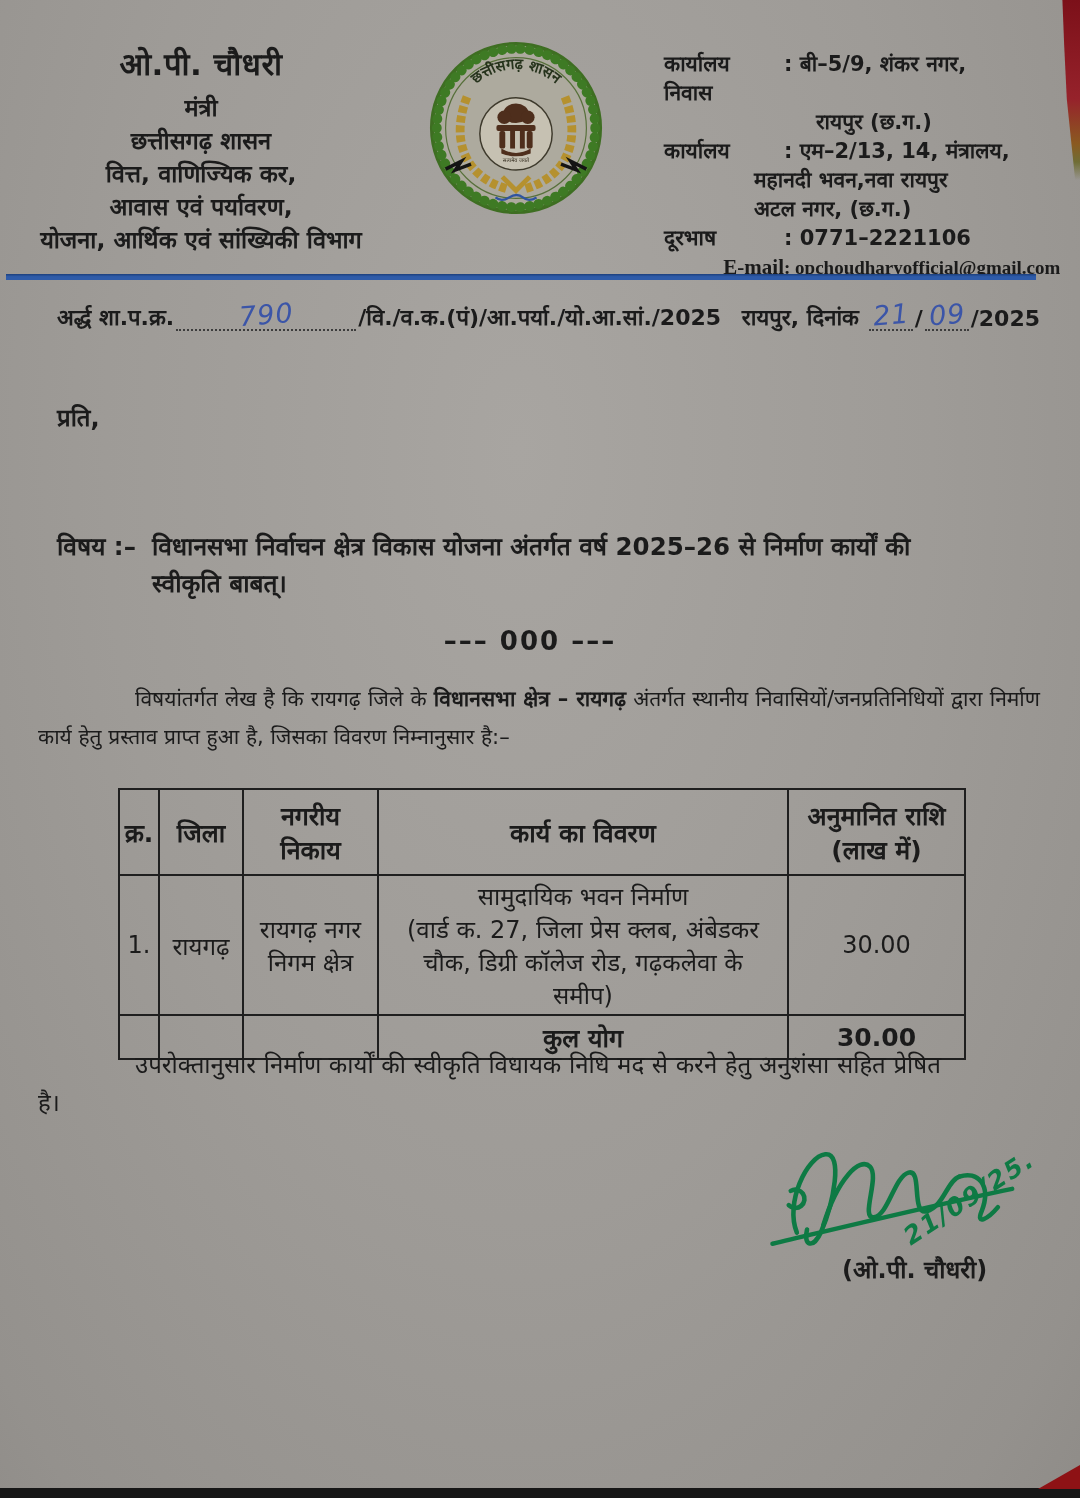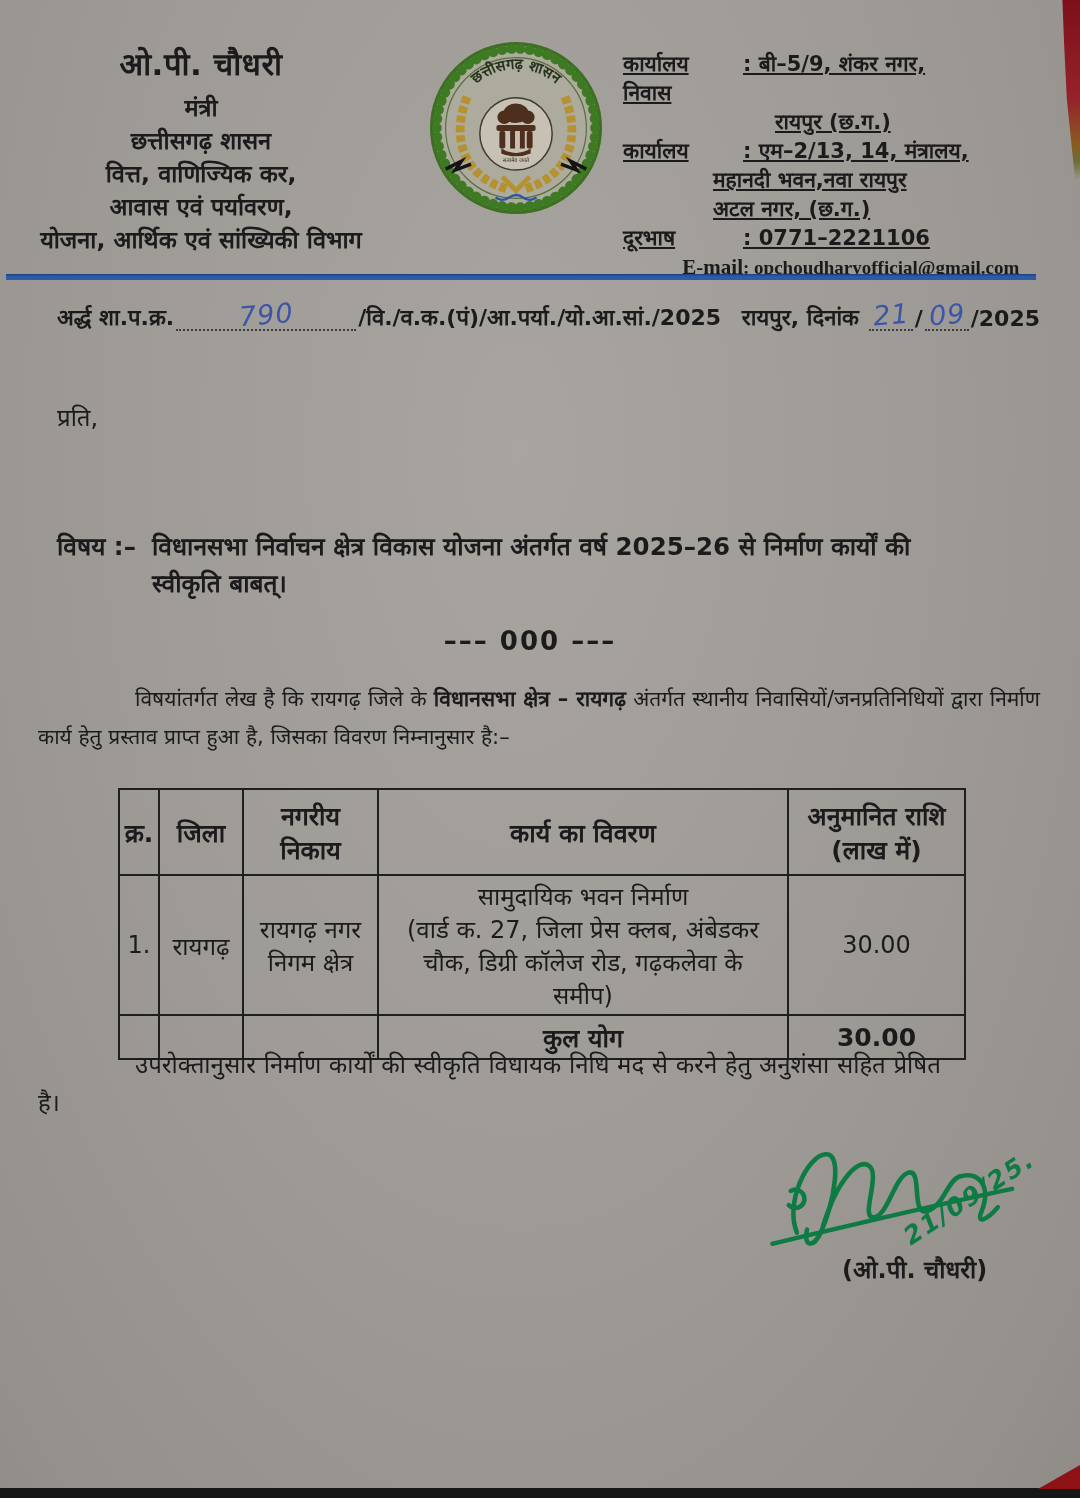--- a/index.html
+++ b/index.html
@@ -21,21 +21,21 @@
   .edge-bottom{position:absolute;left:0;right:0;bottom:0;height:10px;background:#171717;}
   .edge-red-corner{
     position:absolute;right:0;bottom:9px;width:0;height:0;
     border-left:42px solid transparent;border-bottom:24px solid #8e1215;
   }
   
   .lh-left{position:absolute;left:28px;top:42px;width:346px;text-align:center;font-weight:bold;}
   .lh-name{font-size:31px;letter-spacing:.5px;margin-bottom:8px;}
   .lh-line{font-size:23.5px;line-height:33px;}
   .emblem{position:absolute;left:428px;top:40px;}
-  .lh-right{position:absolute;left:623px;top:50px;width:400px;font-size:21px;font-weight:600;line-height:29px;text-decoration:underline;}
+  .lh-right{position:absolute;left:664px;top:50px;width:400px;font-size:21px;font-weight:600;line-height:29px;}
   .c-row{display:flex;}
   .c-label{flex:0 0 120px;}
   .c-label.latin{font-family:"Liberation Serif",serif;font-weight:bold;text-align:right;}
   .c-val{flex:1;}
   .c-val.latin{font-family:"Liberation Serif",serif;font-weight:bold;font-size:19px;}
   .c-cont1{margin-left:152px;}
   .c-cont2{margin-left:90px;}
   .rule-blue{
     position:absolute;left:6px;top:274px;width:1030px;height:6px;
     background:linear-gradient(180deg,#1c3f7c 0%,#2e5ba9 45%,#2e5ba9 100%);
@@ -48,21 +48,21 @@
     height:30px;line-height:30px;margin:0 2px;
   }
   .dot-num{width:180px;}
   .dot-sm{width:44px;}
   .hand{
     color:#3b55a8;font-style:italic;font-weight:500;font-size:27px;
     display:inline-block;transform:rotate(-5deg) translateY(1px);letter-spacing:1px;
   }
   
   .recipient{position:absolute;left:57px;top:400px;font-size:24px;}
-  .salutation{font-weight:400;}
+  .salutation{font-weight:700;}
   .recip-lines{margin-left:108px;margin-top:8px;font-weight:bold;font-size:25px;line-height:36px;}
   
   .subject{position:absolute;left:57px;top:528px;width:980px;display:flex;font-weight:bold;font-size:24.5px;line-height:37px;}
   .subj-label{flex:0 0 95px;}
   .pre{white-space:pre-line;}
   
   .divider{position:absolute;left:0;top:626px;width:1060px;text-align:center;font-weight:bold;font-size:26px;letter-spacing:2px;}
   
   .para{
     position:absolute;left:38px;top:680px;width:1002px;

